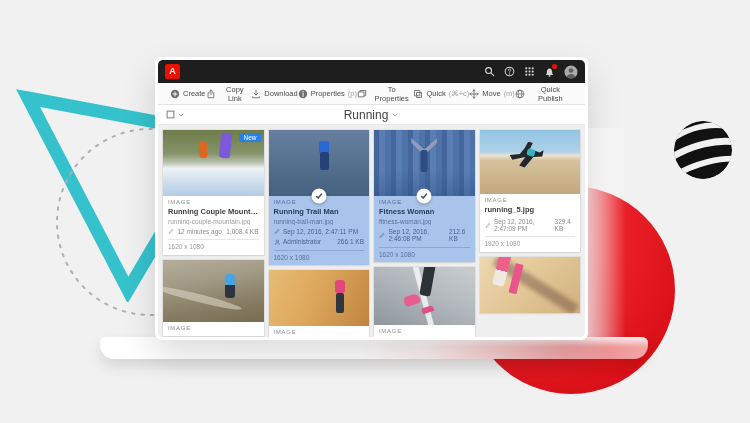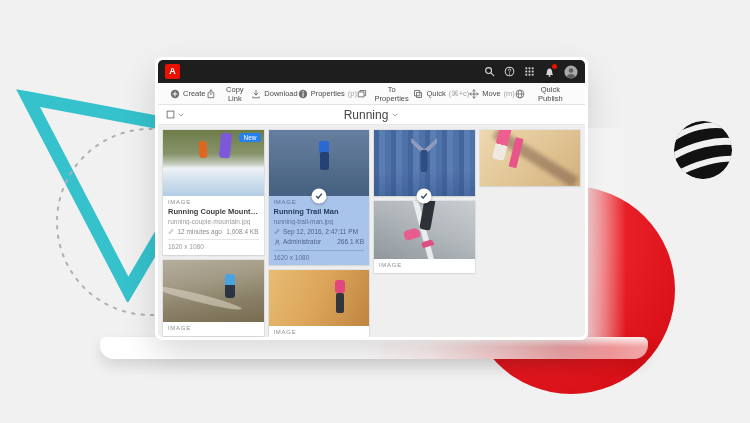--- a/index.html
+++ b/index.html
@@ -356,29 +356,61 @@
           <div class="col">
             <article class="card selected">
               <div class="thumb fitness-woman-forest">
                 <div class="sel-overlay"></div>
               </div>
               <div class="check">
                 <svg viewBox="0 0 12 12">
                   <path d="M2.8 6.6l2.1 2.2L9.3 3.5" fill="none" stroke="currentColor" stroke-width="2" stroke-linecap="round" stroke-linejoin="round"></path>
                 </svg>
               </div>
+              <div class="info">
+                <div class="type">IMAGE</div>
+                <div class="title">Fitness Woman</div>
+                <div class="file">fitness-woman.jpg</div>
+                <div class="meta">
+                  <span class="micon">
+                    <svg viewBox="0 0 12 12" fill="none" stroke="currentColor" stroke-width="1" stroke-linejoin="round">
+                      <path d="M2 10l.5-2.1L8 2.4 9.6 4 4.1 9.5 2 10z"></path>
+                    </svg>
+                  </span>
+                  <span class="mtext">Sep 12, 2016, 2:46:08 PM</span>
+                  <span class="size">212.6 KB</span>
+                </div>
+                <div class="dims">1620 x 1080</div>
+              </div>
             </article>
             <article class="card">
               <div class="thumb road-running-shoes"></div>
               <div class="info">
                 <div class="type">IMAGE</div>
               </div>
             </article>
           </div>
           <div class="col">
+            <article class="card">
+              <div class="thumb beach-sprinter"></div>
+              <div class="info">
+                <div class="type">IMAGE</div>
+                <div class="title">running_5.jpg</div>
+                <div class="meta">
+                  <span class="micon">
+                    <svg viewBox="0 0 12 12" fill="none" stroke="currentColor" stroke-width="1" stroke-linejoin="round">
+                      <path d="M2 10l.5-2.1L8 2.4 9.6 4 4.1 9.5 2 10z"></path>
+                    </svg>
+                  </span>
+                  <span class="mtext">Sep 12, 2016, 2:47:09 PM</span>
+                  <span class="size">329.4 KB</span>
+                </div>
+                <div class="dims">1920 x 1080</div>
+              </div>
+            </article>
             <article class="card">
               <div class="thumb sand-running-shoes"></div>
             </article>
           </div>
         </main>
     </div>
   </div>
 
   <div class="laptop-base"></div>
 </div>

